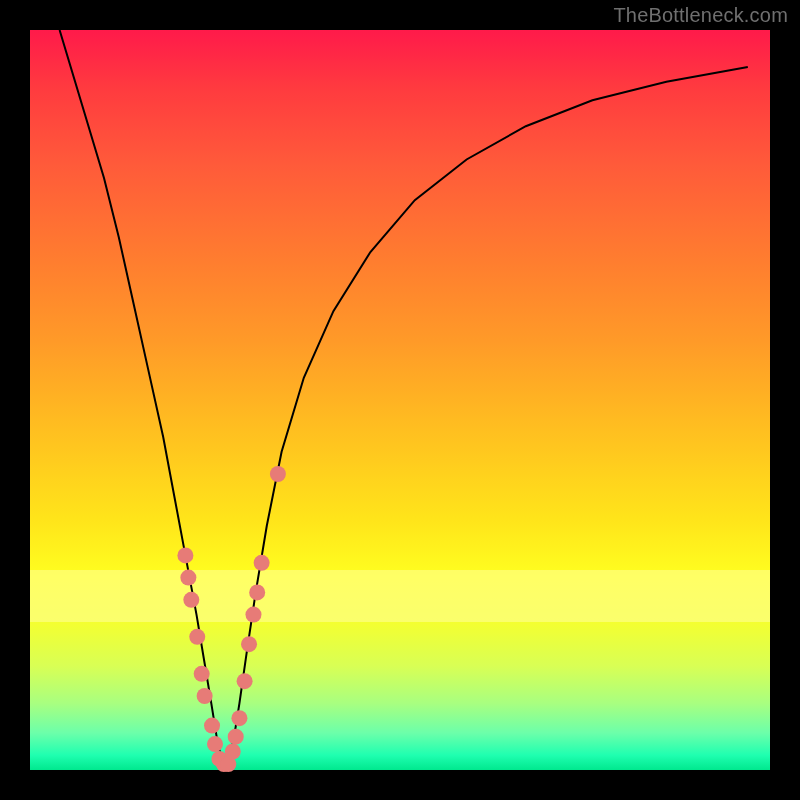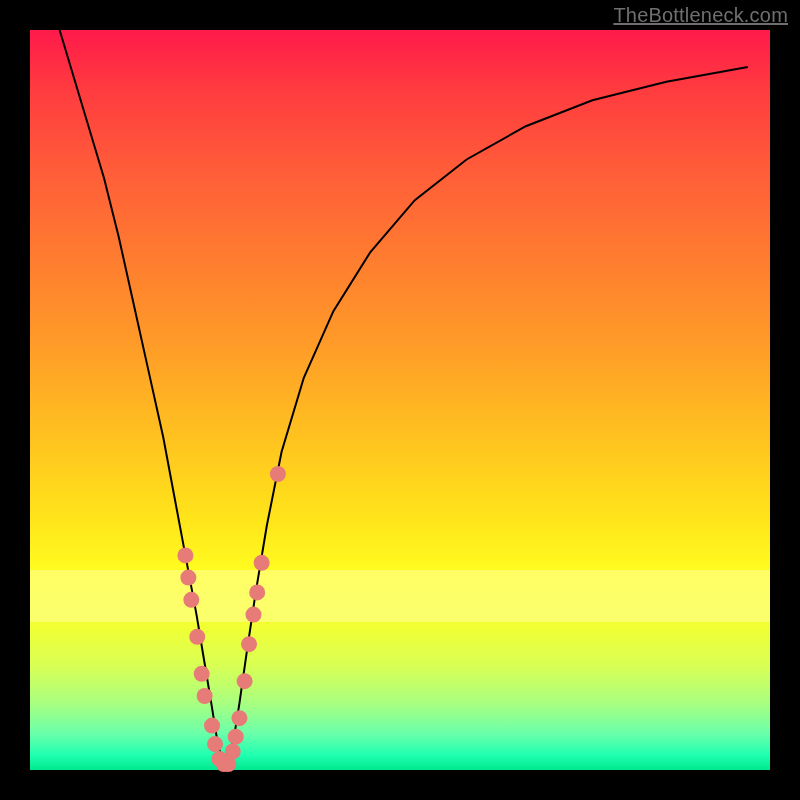--- a/index.html
+++ b/index.html
@@ -49,21 +49,20 @@
   }
   .watermark {
     position: absolute;
     top: 4px;
     right: 12px;
     font-size: 20px;
     font-weight: 500;
     color: #6f6f6f;
     letter-spacing: 0.2px;
     user-select: none;
-    text-decoration: underline;
   }
   svg.curve {
     position: absolute;
     left: 0;
     top: 0;
     width: 100%;
     height: 100%;
     overflow: visible;
   }
 </style>

